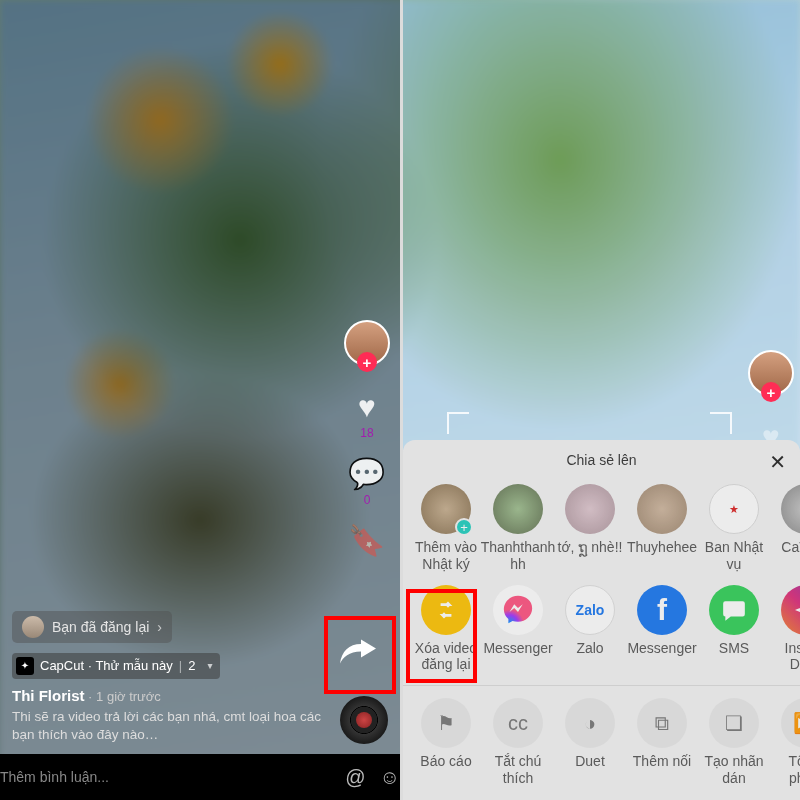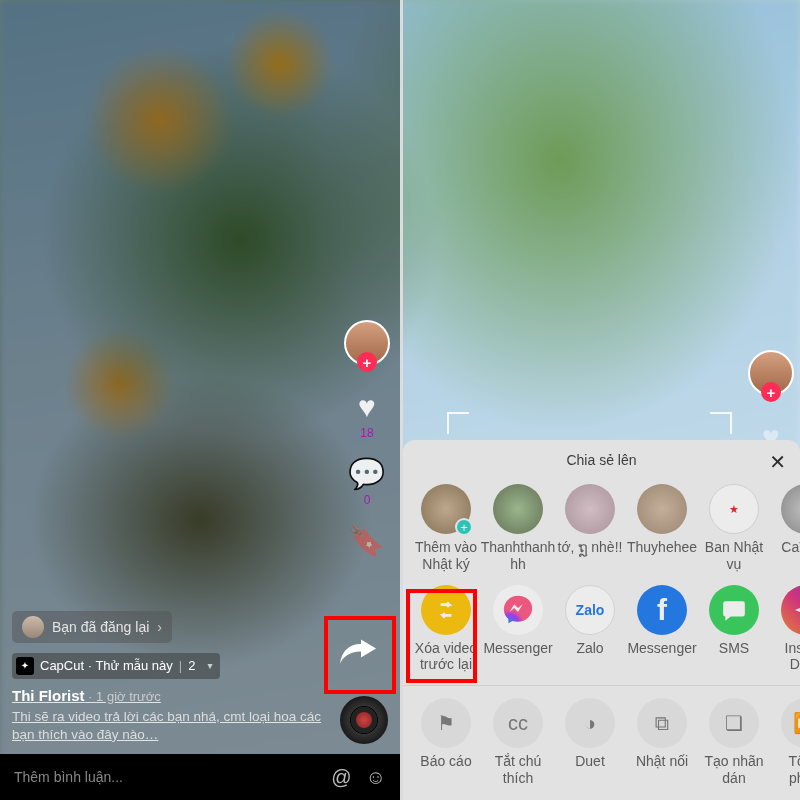--- a/index.html
+++ b/index.html
@@ -30,31 +30,31 @@
   .left-dim { position:absolute; inset:0; background:rgba(0,0,0,0.38); }
 
   
   .rail { position:absolute; right:10px; display:flex; flex-direction:column; align-items:center; color:#fff; }
   .rail .avatar { position:relative; width:46px; height:46px; border-radius:50%; border:2px solid #fff; background:linear-gradient(#d4a080,#a06848); margin-bottom:8px; }
   .rail .plus { position:absolute; bottom:-8px; left:50%; transform:translateX(-50%); width:20px; height:20px; border-radius:50%; background:#ff2c55; color:#fff; font-size:15px; font-weight:700; display:flex; align-items:center; justify-content:center; }
   .rail .ic { font-size:30px; text-align:center; margin-top:16px; color:rgba(255,255,255,0.88); }
   .rail .cnt { font-size:12px; color:#a21caf; text-align:left; margin-top:2px; }
 
   
-  .meta { position:absolute; left:12px; right:70px; color:#e4e4e4; font-size:14px;text-decoration:underline; }
+  .meta { position:absolute; left:12px; right:70px; color:#e4e4e4; font-size:14px; }
   .chip { display:inline-flex; align-items:center; background:rgba(60,60,60,0.55); padding:4px 8px 4px 4px; border-radius:4px; font-size:13px; gap:6px; color:#fff; }
   .chip .cc { width:18px; height:18px; background:#000; border-radius:3px; display:flex; align-items:center; justify-content:center; font-size:10px; }
   .chip .chev { margin-left:6px; font-size:10px; opacity:.7; }
   .repost-tag { display:inline-flex; align-items:center; gap:8px; background:rgba(80,80,80,0.45); padding:5px 10px; border-radius:5px; margin-bottom:10px; }
   .repost-tag .mini-av { width:22px; height:22px; border-radius:50%; background:linear-gradient(#cba,#987); }
   .uline { color:#fff; font-weight:600; font-size:15px; }
   .uline .time { font-weight:400; color:#ccc; font-size:13px; }
   .desc { font-size:13.5px; color:#ddd; line-height:1.35; margin-top:4px; }
 
-  .commentbar { position:absolute; left:0; right:0; bottom:0; height:46px; background:#000; display:flex; align-items:center; padding:0 14px; color:#888; font-size:14px; }
+  .commentbar { position:absolute; left:0; right:0; bottom:0; height:46px; background:#000; display:flex; align-items:center; padding:0 0; color:#888; font-size:14px; }
   .commentbar .cicons { margin-left:auto; display:flex; gap:14px; font-size:20px; color:#bbb; }
 
   
   .hl { position:absolute; border:4px solid #ff0000; }
 
   
   .share-btn { position:absolute; width:60px; height:60px; display:flex; align-items:center; justify-content:center; color:#fff; font-size:34px; }
 
   
   .right-dim { position:absolute; top:0; left:0; right:0; height:450px; background:rgba(255,255,255,0.04); }
@@ -197,21 +197,21 @@
       </div>
     </div>
 
     <div class="row">
       <div class="cell">
         <div class="circ c-yellow">
           <svg width="26" height="26" viewBox="0 0 24 24" fill="none" stroke="#fff" stroke-width="2.4">
               <path d="M7 7h8l-2-2m2 2-2 2M17 17H9l2 2m-2-2 2-2"></path>
             </svg>
         </div>
-        <div class="lbl">Xóa video trước lại</div>
+        <div class="lbl">Xóa video đăng lại</div>
       </div>
       <div class="cell">
         <div class="circ c-mess">
           <svg width="34" height="34" viewBox="0 0 36 36">
               <defs>
                 <radialGradient id="mg" cx="20%" cy="100%">
                   <stop offset="0" stop-color="#0099ff"></stop>
                   <stop offset="0.6" stop-color="#a033ff"></stop>
                   <stop offset="1" stop-color="#ff5280"></stop>
                 </radialGradient>
@@ -258,21 +258,21 @@
       <div class="cell">
         <div class="circ">cc</div>
         <div class="lbl">Tắt chú thích</div>
       </div>
       <div class="cell">
         <div class="circ">◑</div>
         <div class="lbl">Duet</div>
       </div>
       <div class="cell">
         <div class="circ">⧉</div>
-        <div class="lbl">Nhật nối</div>
+        <div class="lbl">Thêm nối</div>
       </div>
       <div class="cell">
         <div class="circ">❏</div>
         <div class="lbl">Tạo nhãn dán</div>
       </div>
       <div class="cell">
         <div class="circ">⏩</div>
         <div class="lbl">Tốc đ phát l</div>
       </div>
     </div>

